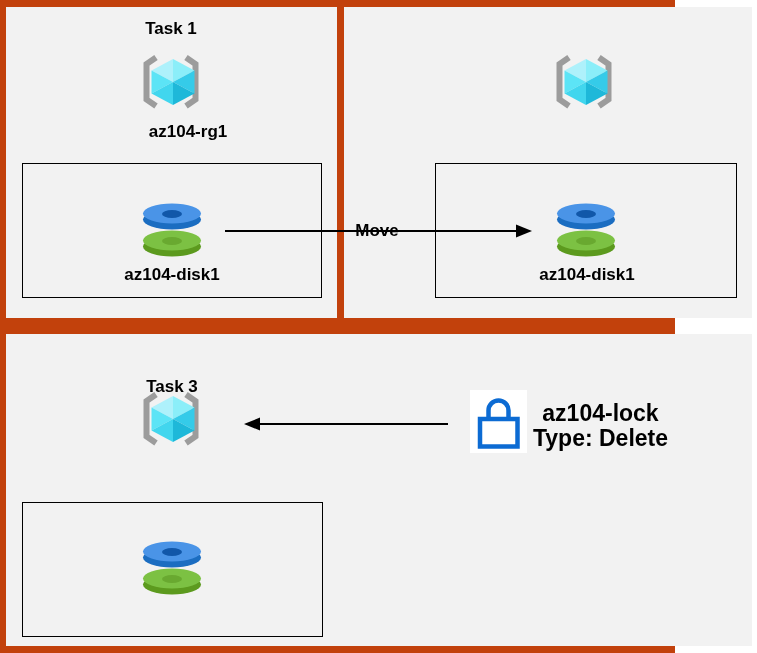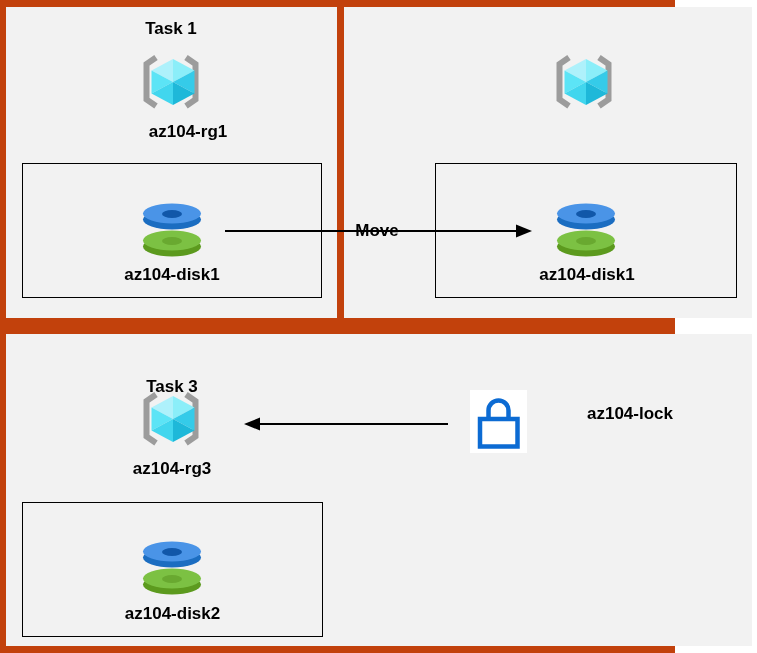--- a/index.html
+++ b/index.html
@@ -39,24 +39,24 @@
     position: absolute;
     left: 470px; top: 390px;
     width: 57px; height: 63px;
     background: #ffffff;
   }
   .lock-caption {
     position: absolute;
     left: 528px; top: 401px;
     width: 145px;
     font-weight: 700;
-    font-size: 17px;
+    font-size: 23px;
     line-height: 25px;
     color: #000000;
-    text-align: right;
+    text-align: center;
     white-space: nowrap;
   }
   svg { display: block; }
 </style>
 </head>
 <body>
 
 <div id="canvas">
 
   <div class="panel" style="left:6px; top:7px; width:331px; height:311px;"></div>
@@ -142,48 +142,47 @@
       <path d="M44 3.5 L53.5 10 L53.5 45.5 L44 52" fill="none" stroke="#9c9c9c" stroke-width="6"></path>
       <polygon points="31,5 9.5,16.5 31,28" fill="#aef1fb"></polygon>
       <polygon points="31,5 52.5,16.5 31,28" fill="#8beef9"></polygon>
       <polygon points="9.5,16.5 9.5,39.5 31,28" fill="#5ce4f6"></polygon>
       <polygon points="9.5,39.5 31,51 31,28" fill="#41d6ee"></polygon>
       <polygon points="52.5,16.5 52.5,39.5 31,28" fill="#35cbe9"></polygon>
       <polygon points="52.5,39.5 31,51 31,28" fill="#1eb8d9"></polygon>
     </svg>
   </div>
 
-  <div class="lbl" style="left:72px; top:460px; width:200px;">az104-rg3</div>
 
   <div class="inner-box" style="left:22px; top:502px; width:301px; height:135px;"></div>
 
   <div class="icon" style="left:142px; top:541px;">
     <svg width="60" height="54" viewBox="0 0 60 54">
       <ellipse cx="30" cy="16.5" rx="29" ry="10" fill="#1b6dc1"></ellipse>
       <ellipse cx="30" cy="10.5" rx="29" ry="10" fill="#4a94e7"></ellipse>
       <ellipse cx="30" cy="11" rx="10" ry="4" fill="#1157a9"></ellipse>
       <ellipse cx="30" cy="43.5" rx="29" ry="10" fill="#5c9a1e"></ellipse>
       <ellipse cx="30" cy="37.5" rx="29" ry="10" fill="#7cc143"></ellipse>
       <ellipse cx="30" cy="38" rx="10" ry="4" fill="#69a930"></ellipse>
     </svg>
   </div>
 
-  <div class="lbl" style="left:22px; top:605px; width:301px;">az104-disk2</div>
 
   <div class="icon" style="left:243px; top:416px;">
     <svg width="206" height="16" viewBox="0 0 206 16">
       <line x1="205" y1="8" x2="17" y2="8" stroke="#000000" stroke-width="2"></line>
       <polygon points="17,1.5 17,14.5 1,8" fill="#000000"></polygon>
     </svg>
   </div>
 
   <div class="lock-tile">
     <svg width="57" height="63" viewBox="0 0 57 63">
       <path d="M18.5 29 V20.5 A10 10 0 0 1 38.5 20.5 V29" fill="none" stroke="#0c6bd3" stroke-width="4.5"></path>
       <rect x="10" y="29" width="37.5" height="27.5" fill="none" stroke="#0c6bd3" stroke-width="4.5"></rect>
     </svg>
   </div>
 
   <div class="lock-caption">
     <div>az104-lock</div>
+    <div>Type: Delete</div>
   </div>
 
 </div>
 
 </body></html>

